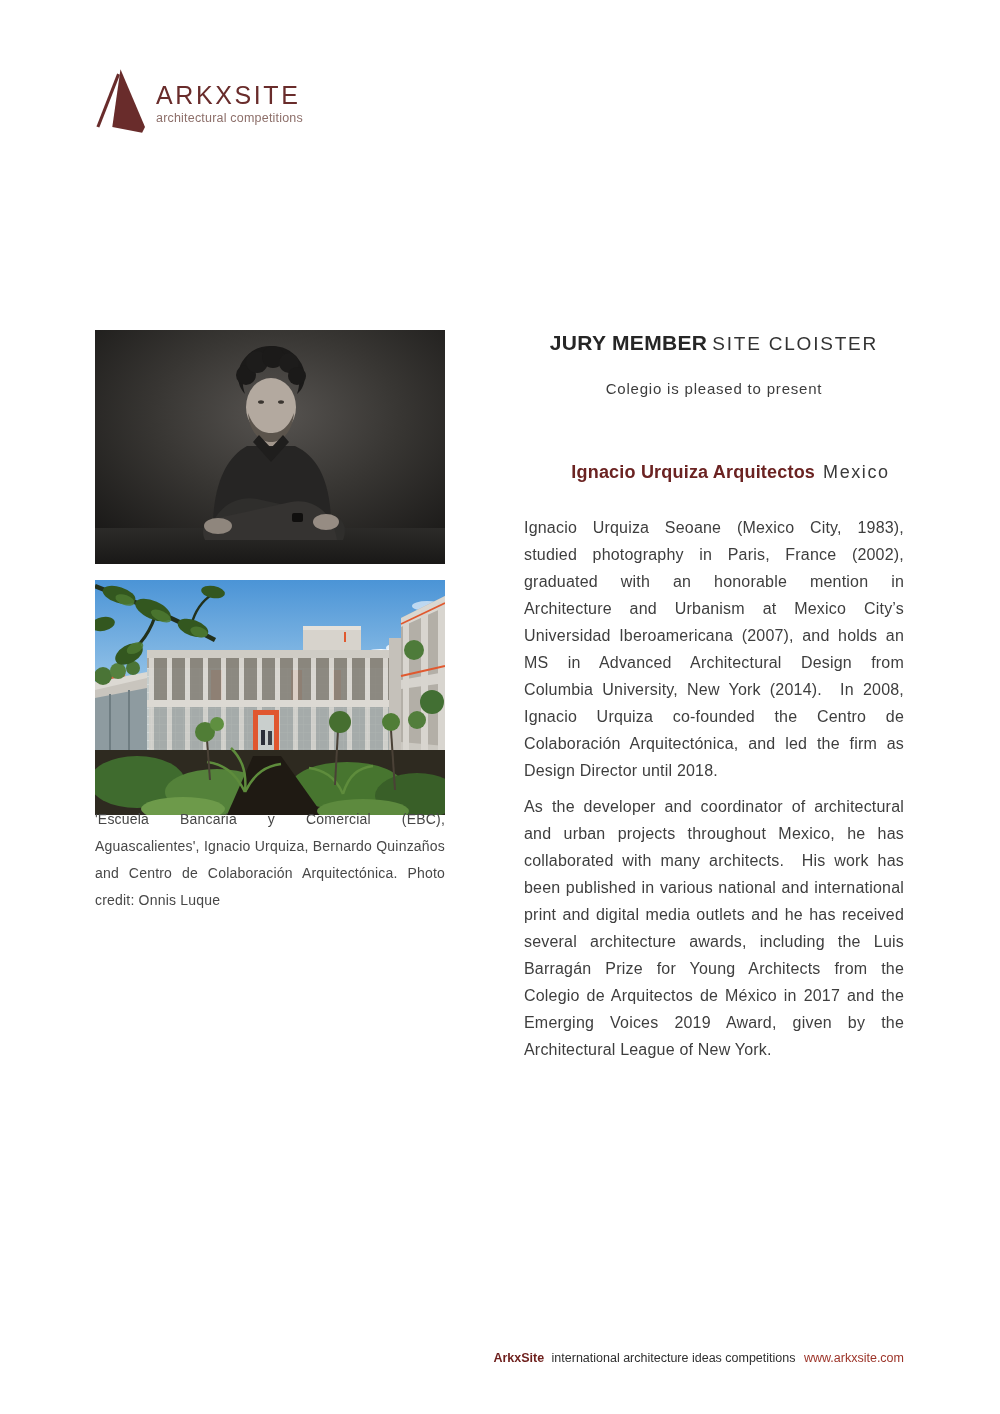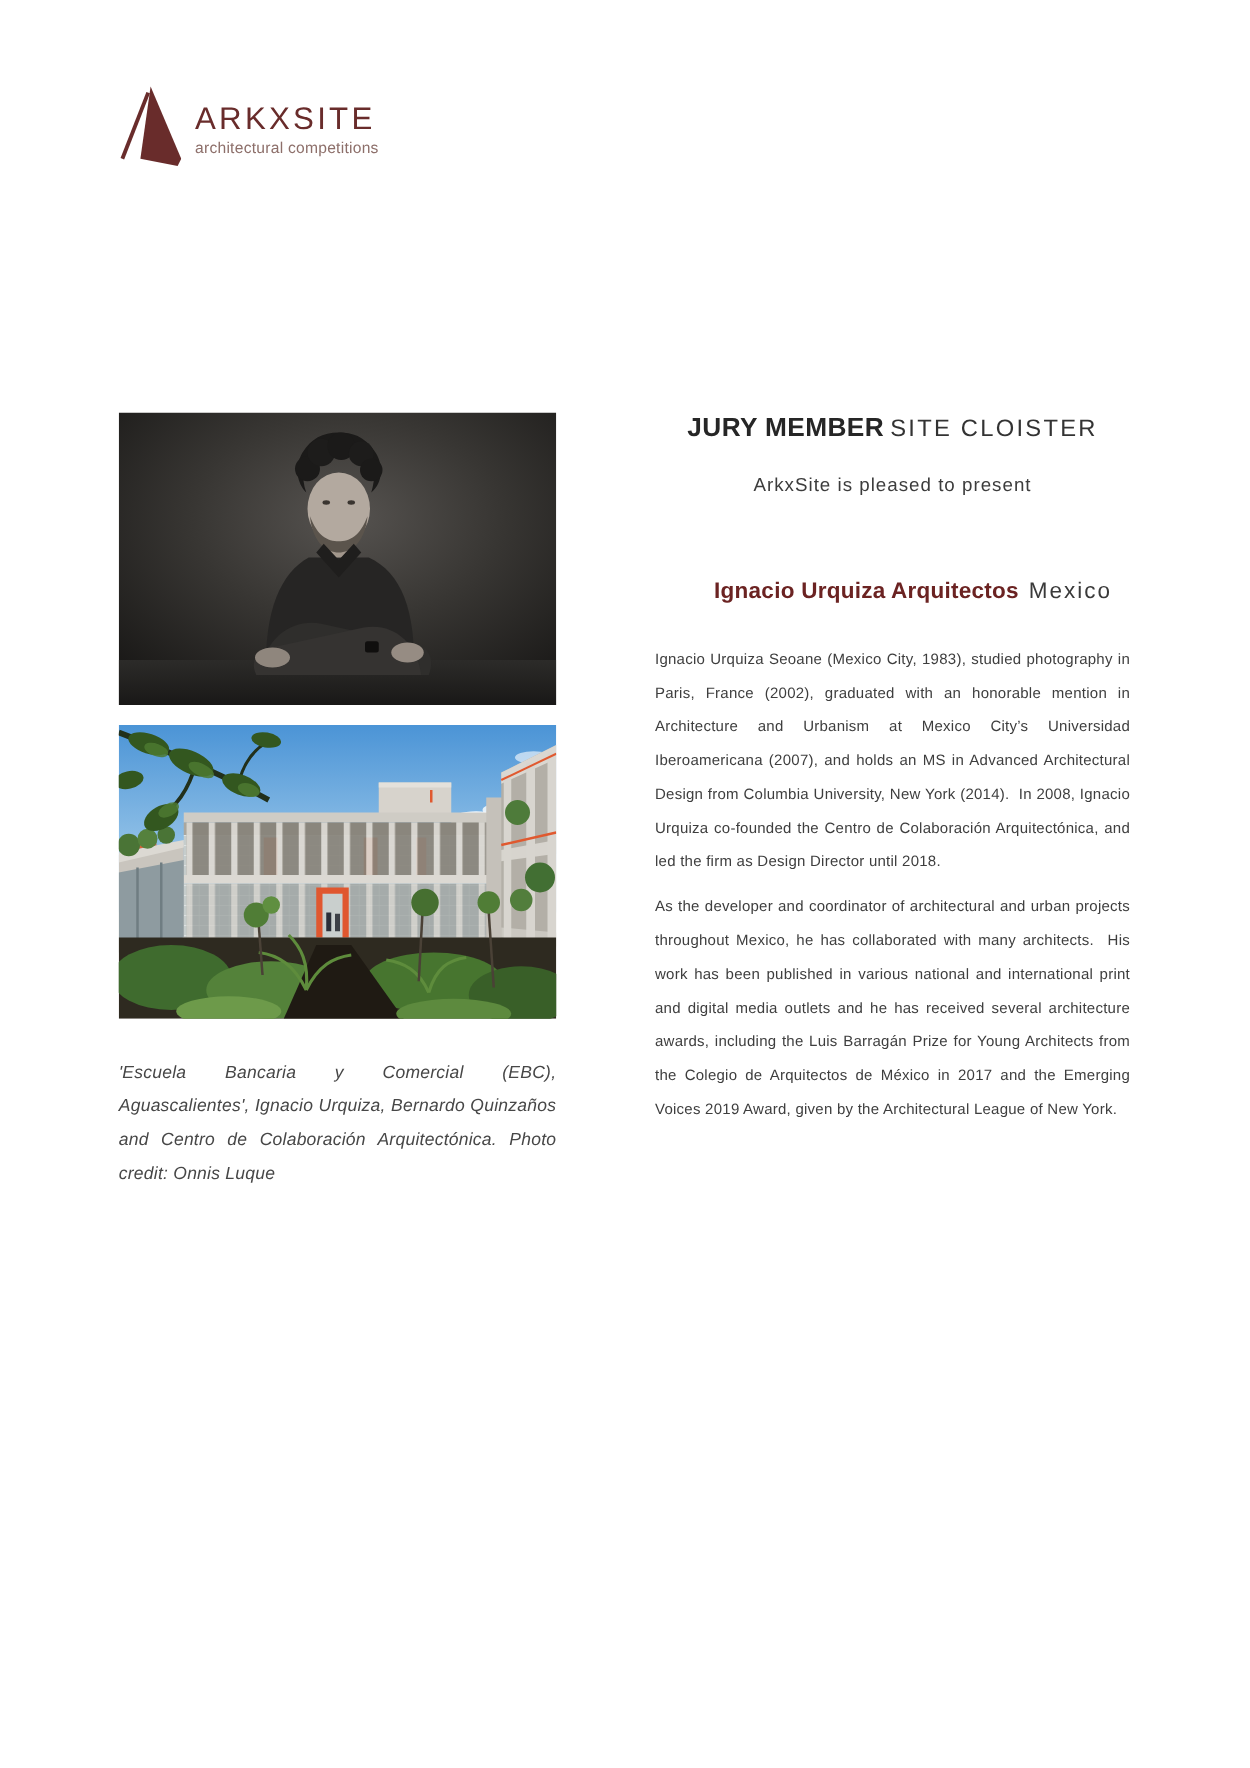--- a/index.html
+++ b/index.html
@@ -40,29 +40,28 @@
 
   
   .photo { position: absolute; left: 95px; display: block; }
   .photo svg { display: block; width: 100%; height: 100%; }
   .portrait  { top: 330px; width: 350px; height: 234px; }
   .courtyard { top: 580px; width: 350px; height: 235px; }
 
   .caption {
     position: absolute;
     left: 95px;
-    top: 844px;
+    top: 806px;
     width: 350px;
     font-size: 14px;
     line-height: 27px;
     letter-spacing: 0.2px;
     color: #474747;
     text-align: justify;
     text-justify: inter-word;
-    font-style: italic;
   }
 
   
   .title {
     position: absolute;
     left: 524px;
     top: 331px;
     width: 380px;
     text-align: center;
     white-space: nowrap;
@@ -92,21 +91,21 @@
   .studio  { font-weight: 700; font-size: 18px; color: #6b2322; letter-spacing: 0.2px; margin-left: 33px; }
   .country { font-weight: 400; font-size: 18px; color: #3a3a3a; letter-spacing: 1.6px; margin-left: 8px; }
 
   .bio {
     position: absolute;
     left: 524px;
     top: 514px;
     width: 380px;
   }
   .bio p {
-    font-size: 12px;
+    font-size: 16px;
     line-height: 27px;
     letter-spacing: 0.2px;
     color: #3e3e3e;
     text-align: justify;
     text-justify: inter-word;
     white-space: pre-wrap;
     margin-bottom: 9px;
   }
 
   
@@ -306,25 +305,30 @@
       </g>
     </svg>
   </figure>
 
   <p class="caption">'Escuela Bancaria y Comercial (EBC), Aguascalientes', Ignacio Urquiza, Bernardo Quinzaños and Centro de Colaboración Arquitectónica. Photo credit: Onnis Luque</p>
 
   <div class="title">
     <span class="t-bold">JURY MEMBER</span><span class="t-light">SITE CLOISTER</span>
   </div>
 
-  <div class="subtitle">ArkxSite is pleased to present</div>
+  <div class="subtitle">Colegio is pleased to present</div>
 
   <div class="name-line">
     <span class="studio">Ignacio Urquiza Arquitectos</span><span class="country">Mexico</span>
   </div>
 
   <div class="bio">
     <p>Ignacio Urquiza Seoane (Mexico City, 1983), studied photography in Paris, France (2002), graduated with an honorable mention in Architecture and Urbanism at Mexico City’s Universidad Iberoamericana (2007), and holds an MS in Advanced Architectural Design from Columbia University, New York (2014).  In 2008, Ignacio Urquiza co-founded the Centro de Colaboración Arquitectónica, and led the firm as Design Director until 2018.</p>
     <p>As the developer and coordinator of architectural and urban projects throughout Mexico, he has collaborated with many architects.  His work has been published in various national and international print and digital media outlets and he has received several architecture awards, including the Luis Barragán Prize for Young Architects from the Colegio de Arquitectos de México in 2017 and the Emerging Voices 2019 Award, given by the Architectural League of New York.</p>
   </div>
 
+  <footer class="footer">
+    <span class="f-brand">ArkxSite</span>
+    <span class="f-text">international architecture ideas competitions</span>
+    <span class="f-url">www.arkxsite.com</span>
+  </footer>
 
 </div>
 
 </body></html>

